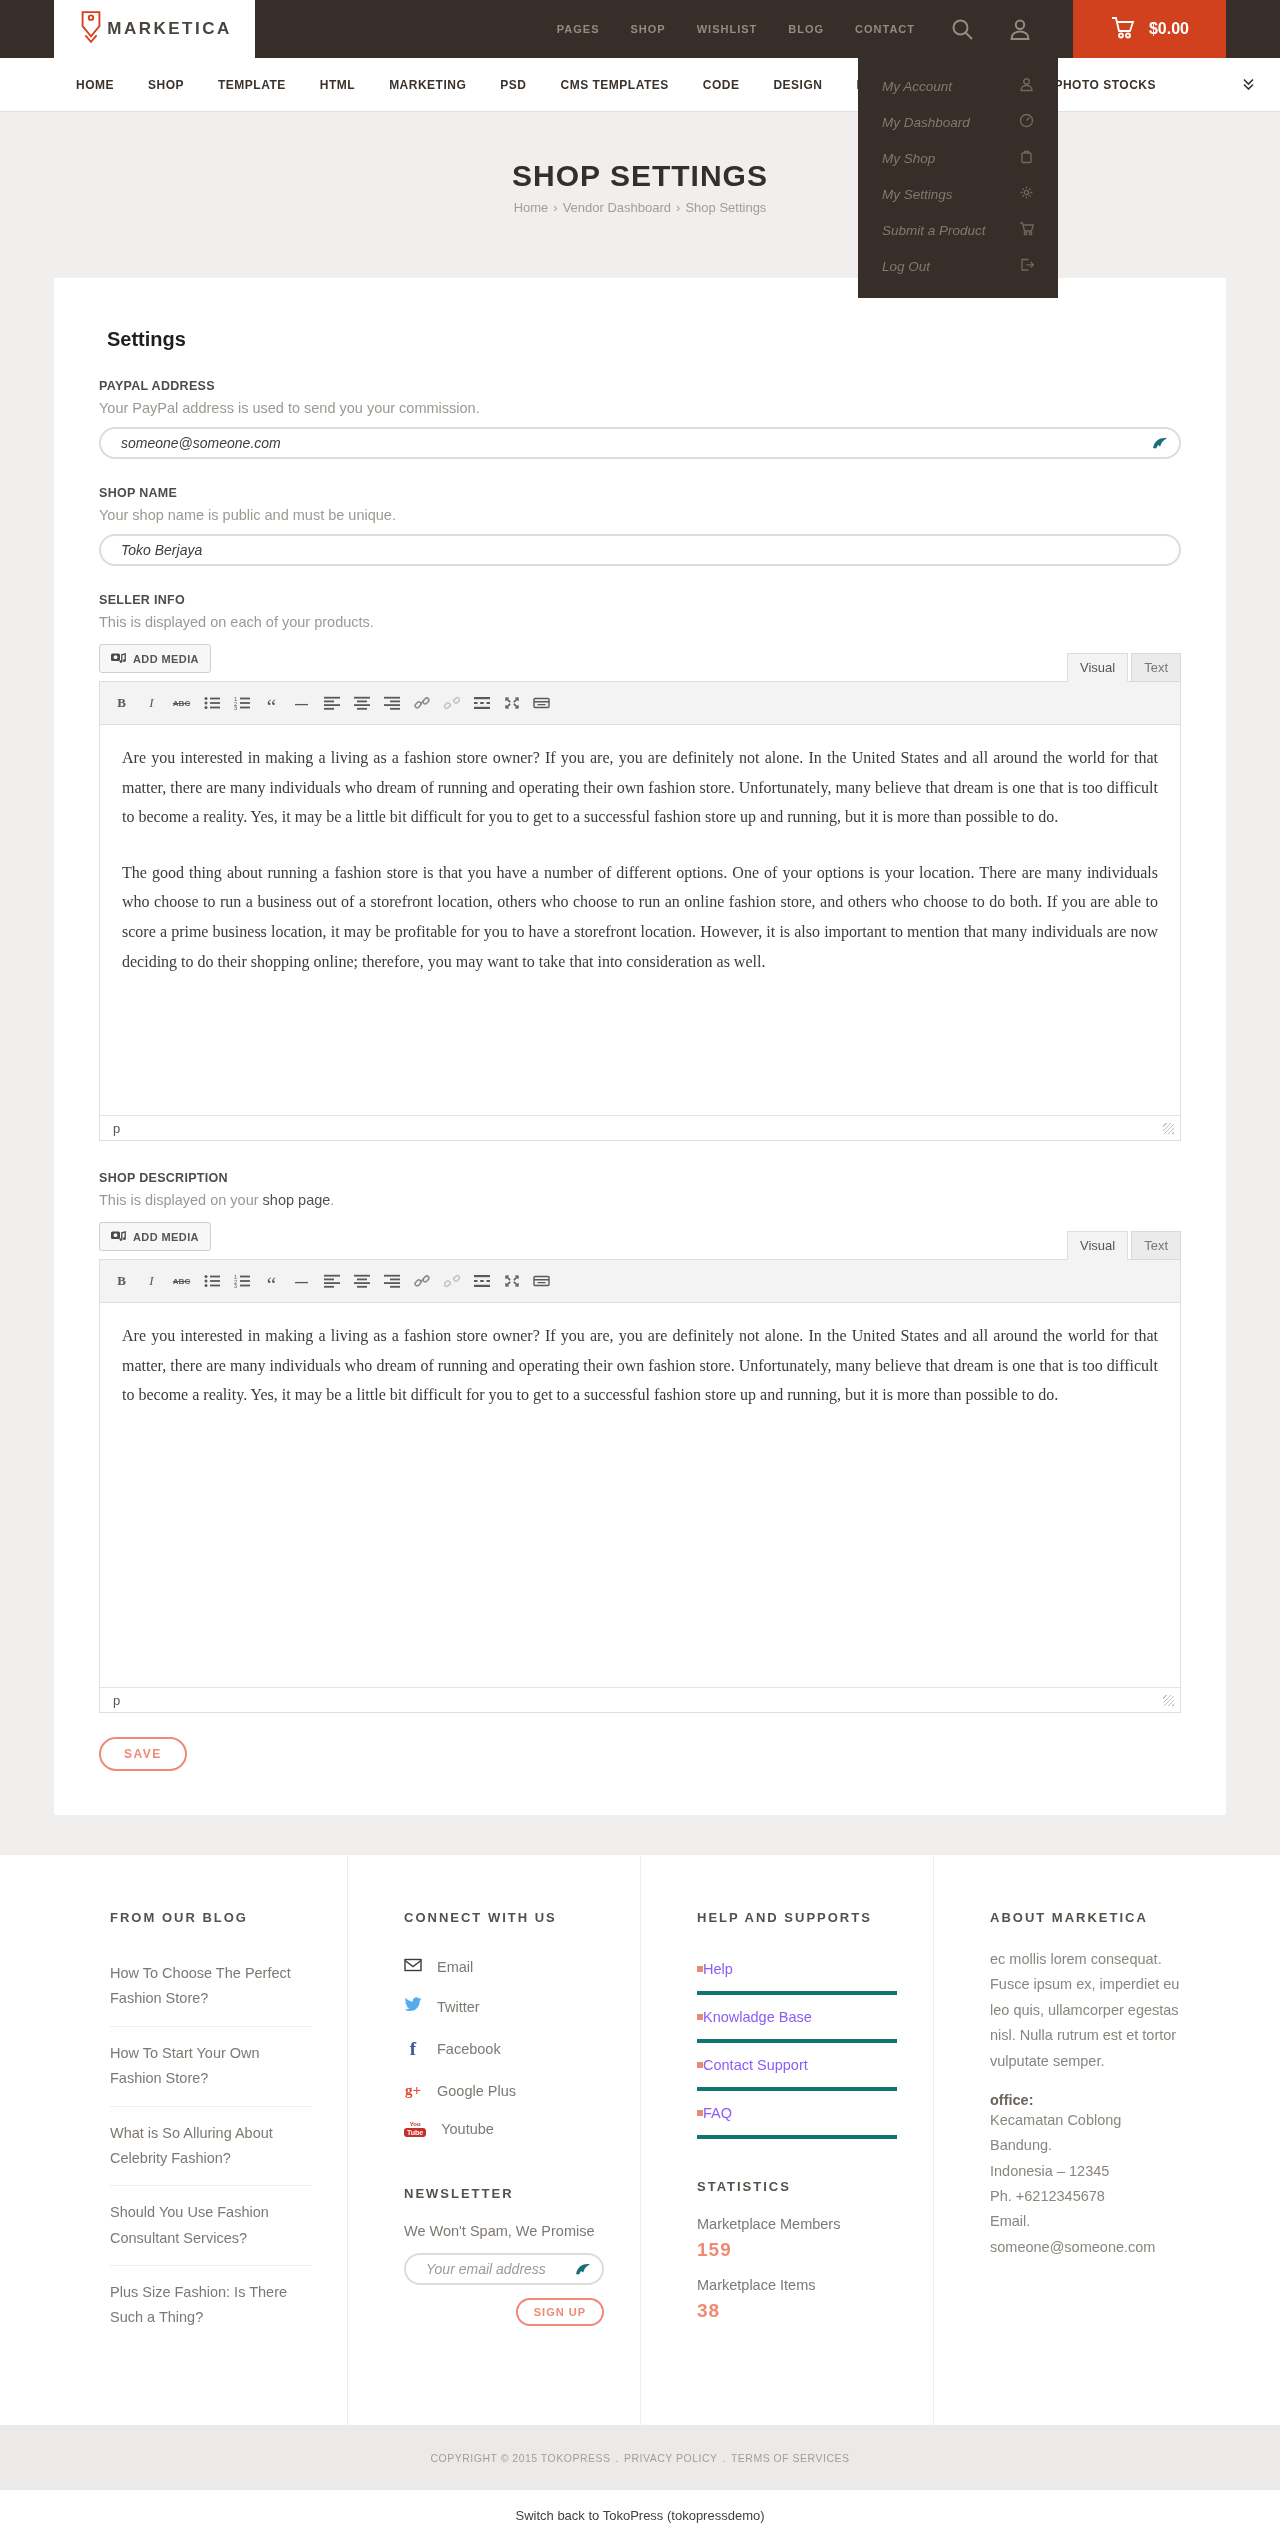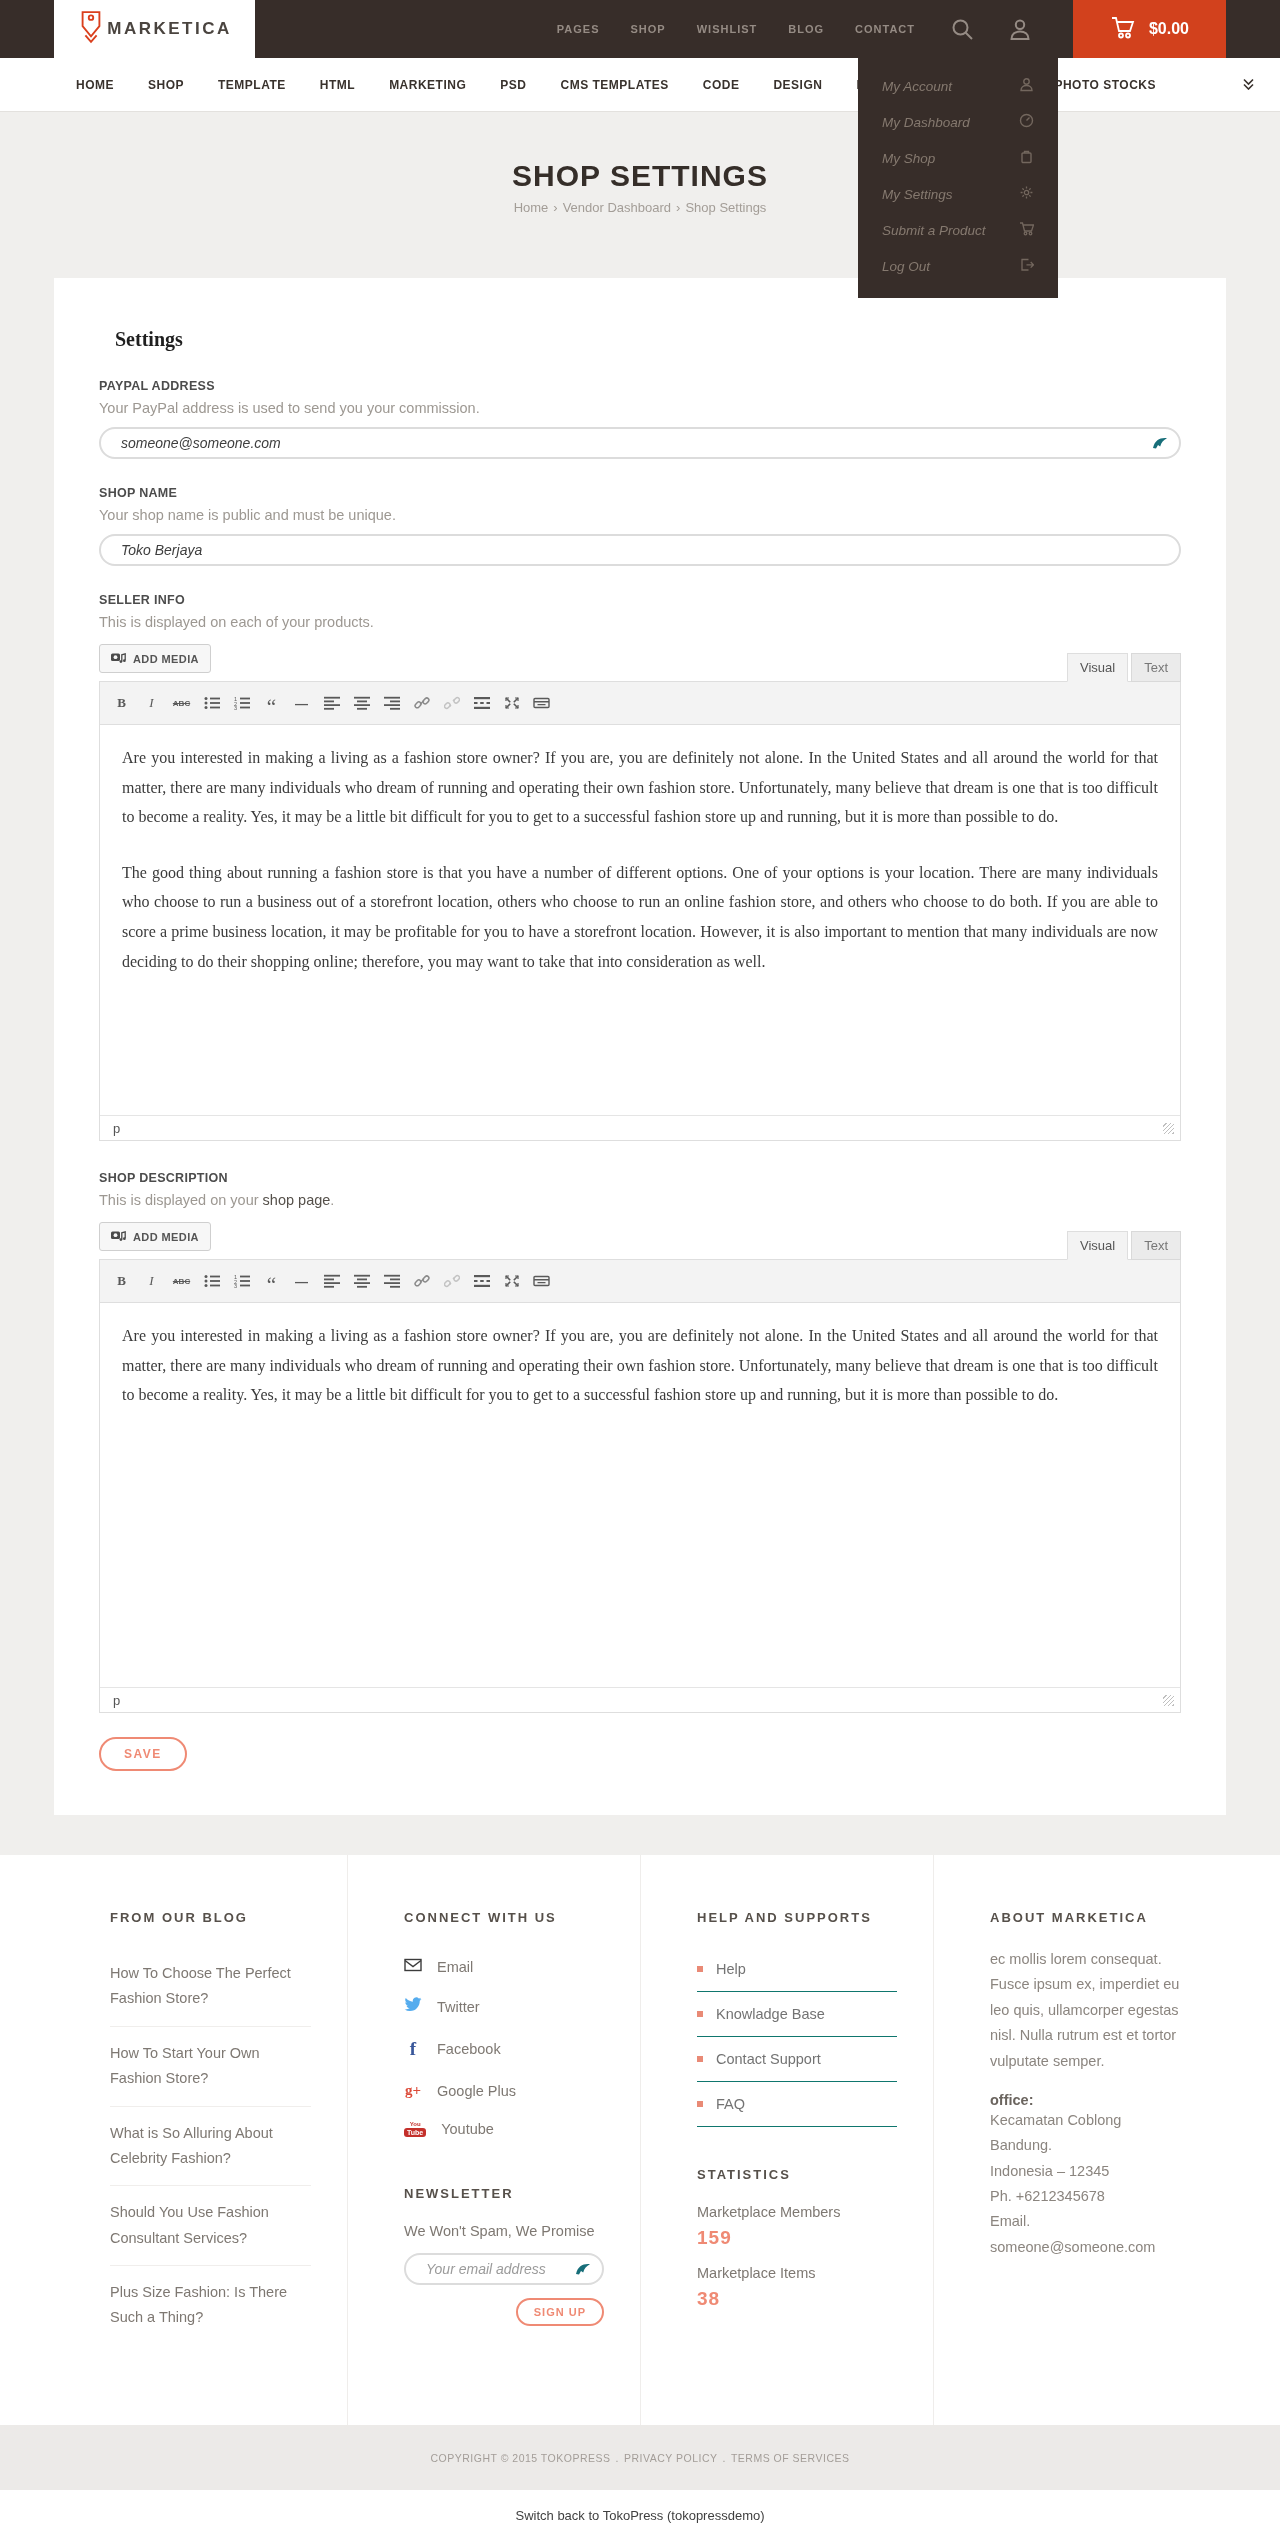--- a/index.html
+++ b/index.html
@@ -20,21 +20,21 @@
   
   .dropdown{position:absolute;left:858px;top:58px;width:200px;background:#372d29;z-index:50;padding:10px 0 14px;}
   .dd-item{display:flex;align-items:center;justify-content:space-between;padding:9px 24px;color:#85796f;font-size:13.5px;cursor:pointer;font-style:italic;}
   
   .page-head{height:166px;box-sizing:border-box;padding-top:47px;text-align:center;}
   .page-title{margin:0;font-size:30px;font-weight:bold;letter-spacing:1px;color:#352e29;}
   .breadcrumb{margin-top:7px;font-size:13px;color:#a39d97;}
   .breadcrumb .sep{margin:0 5px;}
   
   .card{width:1172px;margin:0 auto 40px;background:#fff;box-sizing:border-box;padding:50px 45px 0;height:1537px;overflow:hidden;}
-  .settings-h{margin:0 16px 28px;font-size:20px;color:#1f1f1f;font-family:Liberation Serif, serif;}
+  .settings-h{margin:0 8px 28px;font-size:20px;color:#1f1f1f;}
   .field-label{font-size:12.5px;font-weight:bold;letter-spacing:.3px;color:#4c4c4c;margin-bottom:7px;}
   .field-desc{font-size:14.5px;color:#9d9892;margin-bottom:11px;}
   .field-desc .desc-link{color:#55504a;cursor:pointer;}
   .pill-wrap{position:relative;margin-bottom:27px;}
   .pill-input{width:100%;box-sizing:border-box;height:32px;border:2px solid #dcdcdc;border-radius:16px;padding:0 40px 0 20px;font-style:italic;font-size:14px;color:#3e3e3e;background:#fff;outline:none;font-family:"Liberation Sans",sans-serif;}
   .pill-input::placeholder{color:#9b9b9b;font-style:italic;}
   .in-icon{position:absolute;right:12px;top:8px;}
   
   .ed-top{display:flex;justify-content:space-between;align-items:flex-end;margin-top:14px;}
   .add-media{display:flex;align-items:center;gap:7px;background:#f7f7f7;border:1px solid #cfcfcf;border-radius:3px;padding:6px 11px;font-size:11px;font-weight:bold;letter-spacing:.4px;color:#555;cursor:pointer;margin-bottom:8px;}
@@ -59,21 +59,21 @@
   .f-inner{width:1172px;margin:0 auto;display:flex;height:100%;}
   .f-col{width:293px;box-sizing:border-box;padding:55px 36px 0 56px;}
   .f-col + .f-col{border-left:1px solid #efedeb;}
   .f-head{font-size:13px;font-weight:bold;letter-spacing:2px;color:#56504a;margin:0 0 22px;}
   .blog-item{font-size:14.5px;color:#7e7872;line-height:1.75;padding:14px 0;border-bottom:1px solid #f0eeec;cursor:pointer;}
   .blog-item:last-child{border-bottom:none;}
   .social-row{display:flex;align-items:center;gap:15px;padding:11px 0;font-size:14.5px;color:#7e7872;cursor:pointer;}
   .news-head{margin-top:38px;}
   .news-text{font-size:14.5px;color:#7e7872;margin-bottom:14px;}
   .signup-btn{display:block;margin:13px 0 0 auto;border:2px solid #ef8a74;color:#ef8a74;border-radius:15px;padding:6px 16px;font-size:11px;font-weight:bold;letter-spacing:1px;background:#fff;cursor:pointer;}
-  .help-item{display:flex;align-items:center;gap:13px;padding:14px 0;border-bottom:1px solid #0f766e;font-size:14.5px;color:#737373;cursor:pointer;}
+  .help-item{display:flex;align-items:center;padding:14px 0;border-bottom:4px solid #0f766e;font-size:14.5px;color:#8b5cf6;cursor:pointer;}
   .bullet{width:6px;height:6px;background:#e98a76;flex:none;}
   .stats-head{margin-top:40px;}
   .stat-label{font-size:14.5px;color:#7e7872;margin-top:16px;}
   .stat-value{font-size:19px;font-weight:bold;color:#ef8a74;margin-top:7px;letter-spacing:1px;}
   .about-text{font-size:14.5px;color:#8b857f;line-height:1.75;margin:0;}
   .office-label{font-size:14.5px;font-weight:bold;color:#6b655f;margin-top:18px;}
   .addr-line{font-size:14.5px;color:#8b857f;line-height:1.75;}
   
   .copybar{height:65px;background:#eceae8;display:flex;align-items:center;justify-content:center;font-size:10.5px;letter-spacing:.5px;color:#a39d98;gap:5px;}
   .copybar .cb-link{cursor:pointer;}

